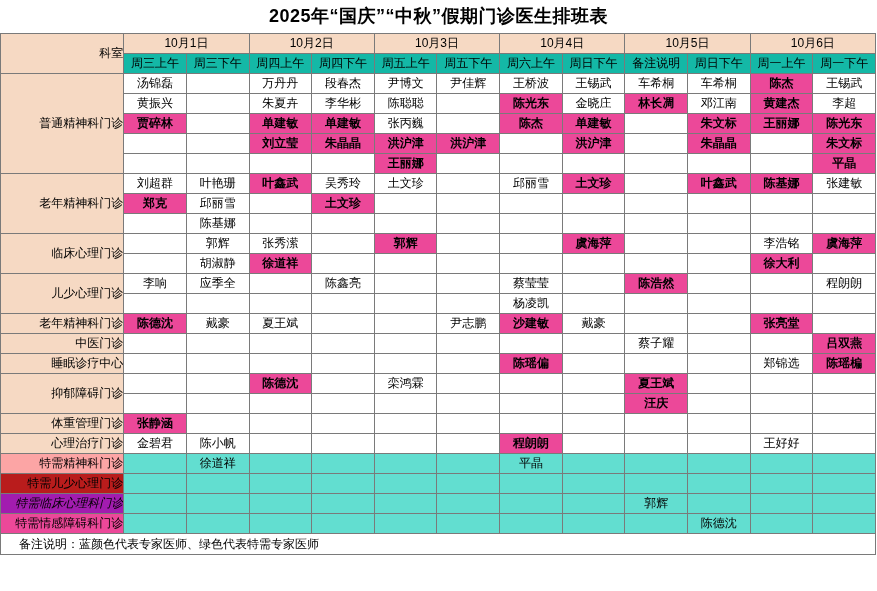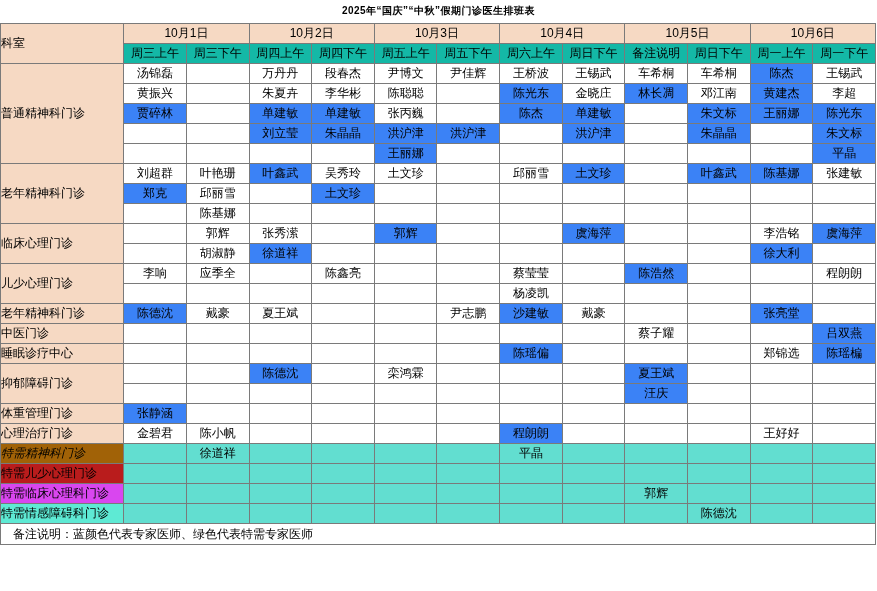--- a/index.html
+++ b/index.html
@@ -7,21 +7,21 @@
     width:877px;height:591px;
     background:#ffffff;
     font-family:"Liberation Sans","DejaVu Sans",sans-serif;
     font-size:12px;
     color:#000;
     overflow:hidden;
   }
   #title{
     text-align:center;
     font-weight:bold;
-    font-size:10px;
+    font-size:18px;
     padding:4px 0 5px 0;
     letter-spacing:0.5px;
   }
   table{
     border-collapse:collapse;
     table-layout:fixed;
     width:876px;
     margin-left:0px;
   }
   td,th{
@@ -29,29 +29,29 @@
     height:19px;
     text-align:center;
     vertical-align:middle;
     font-size:12px;
     padding:0;
     overflow:hidden;
     white-space:nowrap;
   }
   .hdr-date{background:#f6d9c3;font-weight:normal;margin-top:33px;}
   .hdr-sub{background:#14b8a6;}
-  .dept{background:#f6d9c3;text-align:left;font-weight:normal;margin-top:28px;}
-  .blue{background:#3b82f6;}
+  .dept{background:#f6d9c3;text-align:right;font-weight:normal;margin-top:28px;}
+  .blue{background:#ec4899;font-weight:bold;}
   .teal{background:#62ded0;}
   .tealcell{background:#62ded0;}
   .white{background:#ffffff;}
   .noterow td{
     border:1px solid #7a7a7a;
     text-align:left;
-    padding-left:12px;
+    padding-left:18px;
     height:20px;
     background:#ffffff;
   }
   .deptcol{width:122px;}
   .daycol{width:62px;}
 </style>
 </head>
 <body>
 
 <div id="title">2025年“国庆”“中秋”假期门诊医生排班表</div>
@@ -368,21 +368,21 @@
         <td class="white"></td>
         <td class="white"></td>
         <td class="blue">程朗朗</td>
         <td class="white"></td>
         <td class="white"></td>
         <td class="white"></td>
         <td class="white">王好好</td>
         <td class="white"></td>
       </tr>
       <tr>
-        <td class="dept tealcell" rowspan="1" style="background: #a16207; font-style: italic;">特需精神科门诊</td>
+        <td class="dept tealcell" rowspan="1" style="background: #fca5a5;">特需精神科门诊</td>
         <td class="teal"></td>
         <td class="teal">徐道祥</td>
         <td class="teal"></td>
         <td class="teal"></td>
         <td class="teal"></td>
         <td class="teal"></td>
         <td class="teal">平晶</td>
         <td class="teal"></td>
         <td class="teal"></td>
         <td class="teal"></td>
@@ -398,36 +398,36 @@
         <td class="teal"></td>
         <td class="teal"></td>
         <td class="teal"></td>
         <td class="teal"></td>
         <td class="teal"></td>
         <td class="teal"></td>
         <td class="teal"></td>
         <td class="teal"></td>
       </tr>
       <tr>
-        <td class="dept tealcell" rowspan="1" style="background: #d946ef;">特需临床心理科门诊</td>
+        <td class="dept tealcell" rowspan="1" style="background: #a21caf; font-style: italic;">特需临床心理科门诊</td>
         <td class="teal"></td>
         <td class="teal"></td>
         <td class="teal"></td>
         <td class="teal"></td>
         <td class="teal"></td>
         <td class="teal"></td>
         <td class="teal"></td>
         <td class="teal"></td>
         <td class="teal">郭辉</td>
         <td class="teal"></td>
         <td class="teal"></td>
         <td class="teal"></td>
       </tr>
       <tr>
-        <td class="dept tealcell" rowspan="1" style="background: #5eead4;">特需情感障碍科门诊</td>
+        <td class="dept tealcell" rowspan="1" style="background: #ec4899;">特需情感障碍科门诊</td>
         <td class="teal"></td>
         <td class="teal"></td>
         <td class="teal"></td>
         <td class="teal"></td>
         <td class="teal"></td>
         <td class="teal"></td>
         <td class="teal"></td>
         <td class="teal"></td>
         <td class="teal"></td>
         <td class="teal">陈德沈</td>

